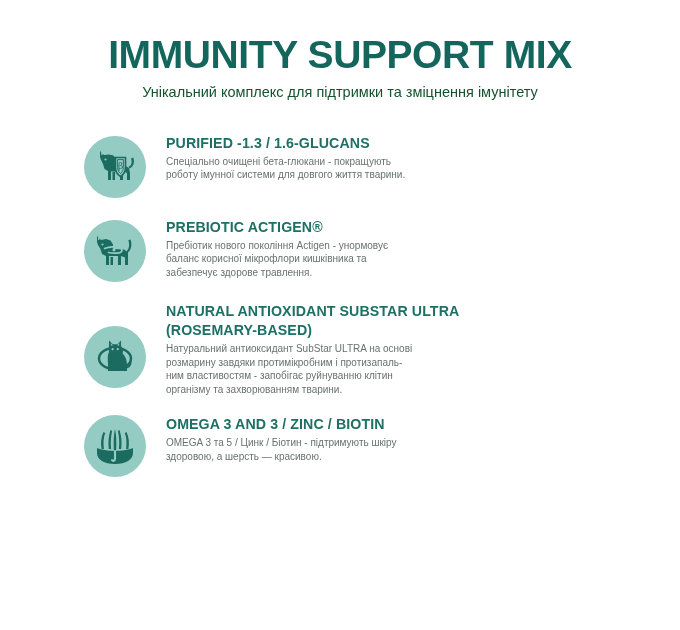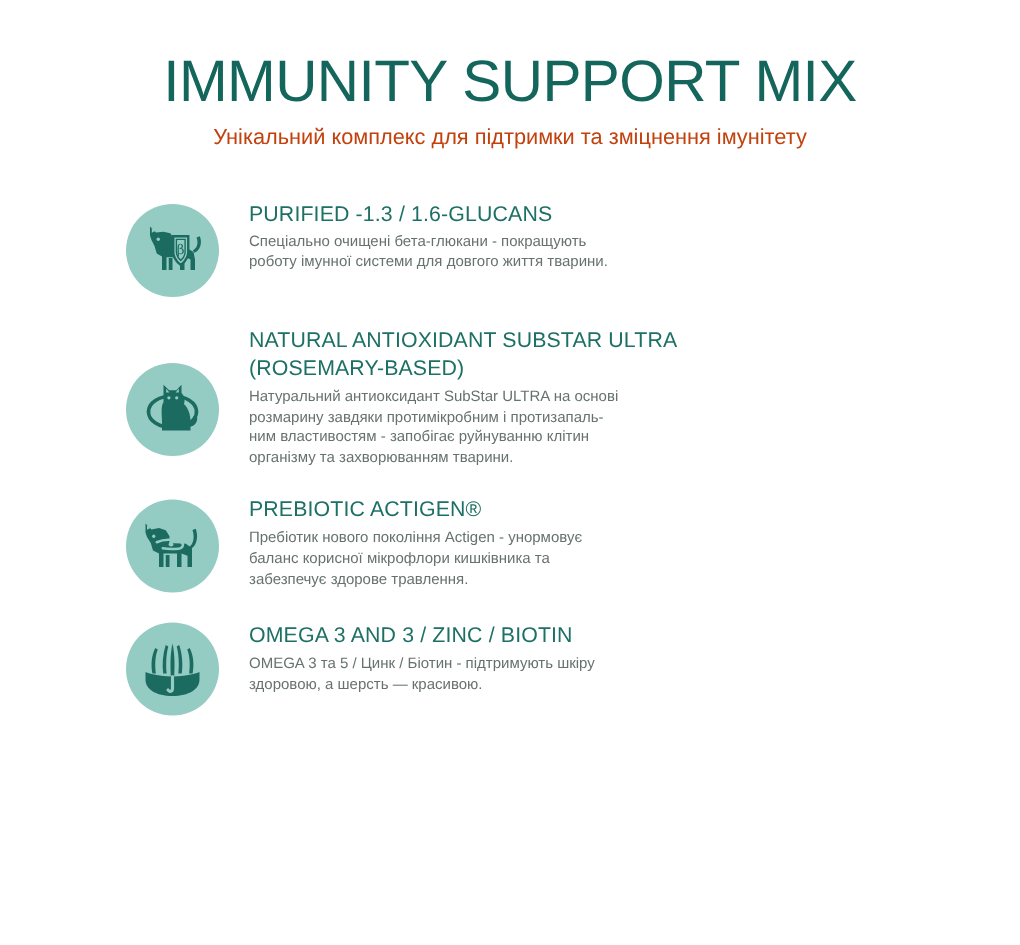--- a/index.html
+++ b/index.html
@@ -22,30 +22,30 @@
     position: relative;
   }
 
   
   .header {
     text-align: center;
     margin-bottom: 30px;
   }
   .main-title {
     font-size: 39px;
-    font-weight: normal;
+    font-weight: bold;
     letter-spacing: -0.4px;
     color: #14665c;
     line-height: 1.08;
     margin: 0 0 8px 0;
     white-space: nowrap;
   }
   .subtitle {
     font-size: 14.5px;
-    color: #c2410c;
+    color: #14532d;
     line-height: 1.2;
     margin: 0;
     font-weight: normal;
     white-space: nowrap;
   }
 
   
   .features {
     margin-top: 22px;
   }
@@ -71,21 +71,21 @@
   }
   .icon-wrap svg { display: block; }
 
   .feature-body {
     flex: 1 1 auto;
     padding-top: 2px;
     min-width: 0;
   }
   .feature-title {
     font-size: 14.2px;
-    font-weight: normal;
+    font-weight: bold;
     color: #1d7065;
     letter-spacing: 0.1px;
     line-height: 1.35;
     margin: 0 0 2px 0;
   }
   .feature-text {
     font-size: 10px;
     color: #67726f;
     line-height: 1.38;
     margin: 0;
@@ -139,20 +139,53 @@
           </g>
         </svg>
       </div>
       <div class="feature-body">
         <div class="feature-title">PURIFIED  -1.3 / 1.6-GLUCANS</div>
         <div class="feature-text">Спеціально очищені бета-глюкани - покращують
 роботу імунної системи для довгого життя тварини.</div>
       </div>
     </div>
 
+    <div class="feature feature-2">
+      <div class="icon-wrap">
+        <svg width="50" height="50" viewBox="0 0 50 50" aria-hidden="true">
+          <g fill="#1b6b61">
+
+            <path d="M7 16 L7 10 L11 14 L16 13 L20.5 14.5 L23 18.5 L23 23
+                     L34 23.5 L38 26.5 L38 31 L38 39 L35 39 L35 31.5 L31 30
+                     L31 39 L28 39 L28 30 L19 30 L19 39 L16 39 L16 30
+                     L12 28 L10.5 23 L8 19 Z"></path>
+            <path d="M10.3 13 L8 10.8 L8 14.2 Z" fill="#94cbc2"></path>
+            <circle cx="12.5" cy="18.5" r="1.1" fill="#94cbc2"></circle>
+
+            <path d="M37.2 27 C41 25 42.5 19 40.5 13.5 L38.3 14.3
+                     C39.9 18.8 39 23.8 36.3 25.3 Z"></path>
+            <path d="M20.5 31 L20.5 39 L23 39 L23 31 Z"></path>
+          </g>
+
+          <g fill="none" stroke="#94cbc2" stroke-width="1.7" stroke-linecap="round">
+            <path d="M14.5 22.5 C19 20.5 25 20.5 30.5 22.2"></path>
+            <path d="M30.5 22.2 C33 23.5 32 26.5 29 26.8
+                     C25 27.2 22 27.2 18.5 26.5"></path>
+          </g>
+          <circle cx="24" cy="23.8" r="1.6" fill="#94cbc2"></circle>
+        </svg>
+      </div>
+      <div class="feature-body">
+        <div class="feature-title">PREBIOTIC ACTIGEN®</div>
+        <div class="feature-text">Пребіотик нового покоління Actigen - унормовує
+баланс корисної мікрофлори кишківника та
+забезпечує здорове травлення.</div>
+      </div>
+    </div>
+
     <div class="feature feature-3">
       <div class="icon-wrap">
         <svg width="50" height="50" viewBox="0 0 50 50" aria-hidden="true">
 
           <path d="M9 26.5 C9 20.5 16 16 25 16 C34 16 41 20.5 41 26.5" fill="none" stroke="#1b6b61" stroke-width="2.4" stroke-linecap="round"></path>
 
           <g fill="#1b6b61">
             <path d="M19 14 L19 8.5 L22.8 12.2 L27.5 12.2 L31 8.5 L31 14
                      C33 16 33.6 19 32.6 21.4
                      C35.5 24 37 28.5 37 33 L37 39
@@ -172,53 +205,20 @@
       <div class="feature-body">
         <div class="feature-title" style="white-space: pre-line;">NATURAL ANTIOXIDANT SUBSTAR ULTRA
 (ROSEMARY-BASED)</div>
         <div class="feature-text">Натуральний антиоксидант SubStar ULTRA на основі
 розмарину завдяки протимікробним і протизапаль-
 ним властивостям - запобігає руйнуванню клітин
 організму та захворюванням тварини.</div>
       </div>
     </div>
 
-    <div class="feature feature-2">
-      <div class="icon-wrap">
-        <svg width="50" height="50" viewBox="0 0 50 50" aria-hidden="true">
-          <g fill="#1b6b61">
-
-            <path d="M7 16 L7 10 L11 14 L16 13 L20.5 14.5 L23 18.5 L23 23
-                     L34 23.5 L38 26.5 L38 31 L38 39 L35 39 L35 31.5 L31 30
-                     L31 39 L28 39 L28 30 L19 30 L19 39 L16 39 L16 30
-                     L12 28 L10.5 23 L8 19 Z"></path>
-            <path d="M10.3 13 L8 10.8 L8 14.2 Z" fill="#94cbc2"></path>
-            <circle cx="12.5" cy="18.5" r="1.1" fill="#94cbc2"></circle>
-
-            <path d="M37.2 27 C41 25 42.5 19 40.5 13.5 L38.3 14.3
-                     C39.9 18.8 39 23.8 36.3 25.3 Z"></path>
-            <path d="M20.5 31 L20.5 39 L23 39 L23 31 Z"></path>
-          </g>
-
-          <g fill="none" stroke="#94cbc2" stroke-width="1.7" stroke-linecap="round">
-            <path d="M14.5 22.5 C19 20.5 25 20.5 30.5 22.2"></path>
-            <path d="M30.5 22.2 C33 23.5 32 26.5 29 26.8
-                     C25 27.2 22 27.2 18.5 26.5"></path>
-          </g>
-          <circle cx="24" cy="23.8" r="1.6" fill="#94cbc2"></circle>
-        </svg>
-      </div>
-      <div class="feature-body">
-        <div class="feature-title">PREBIOTIC ACTIGEN®</div>
-        <div class="feature-text">Пребіотик нового покоління Actigen - унормовує
-баланс корисної мікрофлори кишківника та
-забезпечує здорове травлення.</div>
-      </div>
-    </div>
-
     <div class="feature feature-4">
       <div class="icon-wrap">
         <svg width="50" height="50" viewBox="0 0 50 50" aria-hidden="true">
           <g fill="#1b6b61">
 
             <path d="M7 27 C7 27 14 30 25 30 C36 30 43 27 43 27
                      L43 32 C43 38.5 36 43 25 43 C14 43 7 38.5 7 32 Z"></path>
 
             <path d="M13.5 11 C11 16 10.5 22 11.6 28 L13.9 28
                      C13.2 22 13.4 16.5 15.2 12 Z"></path>

